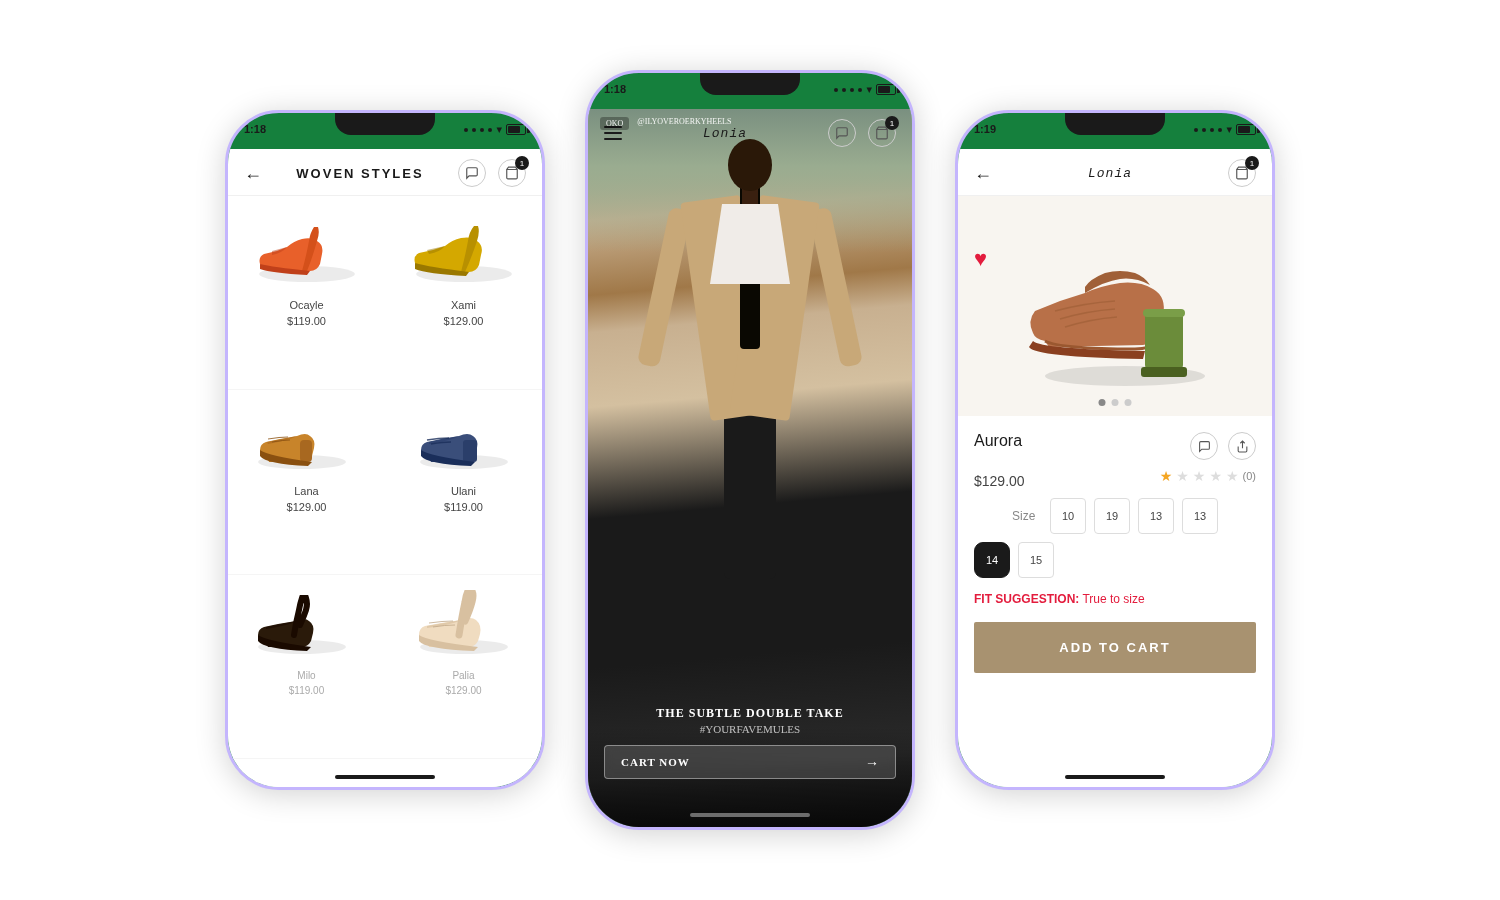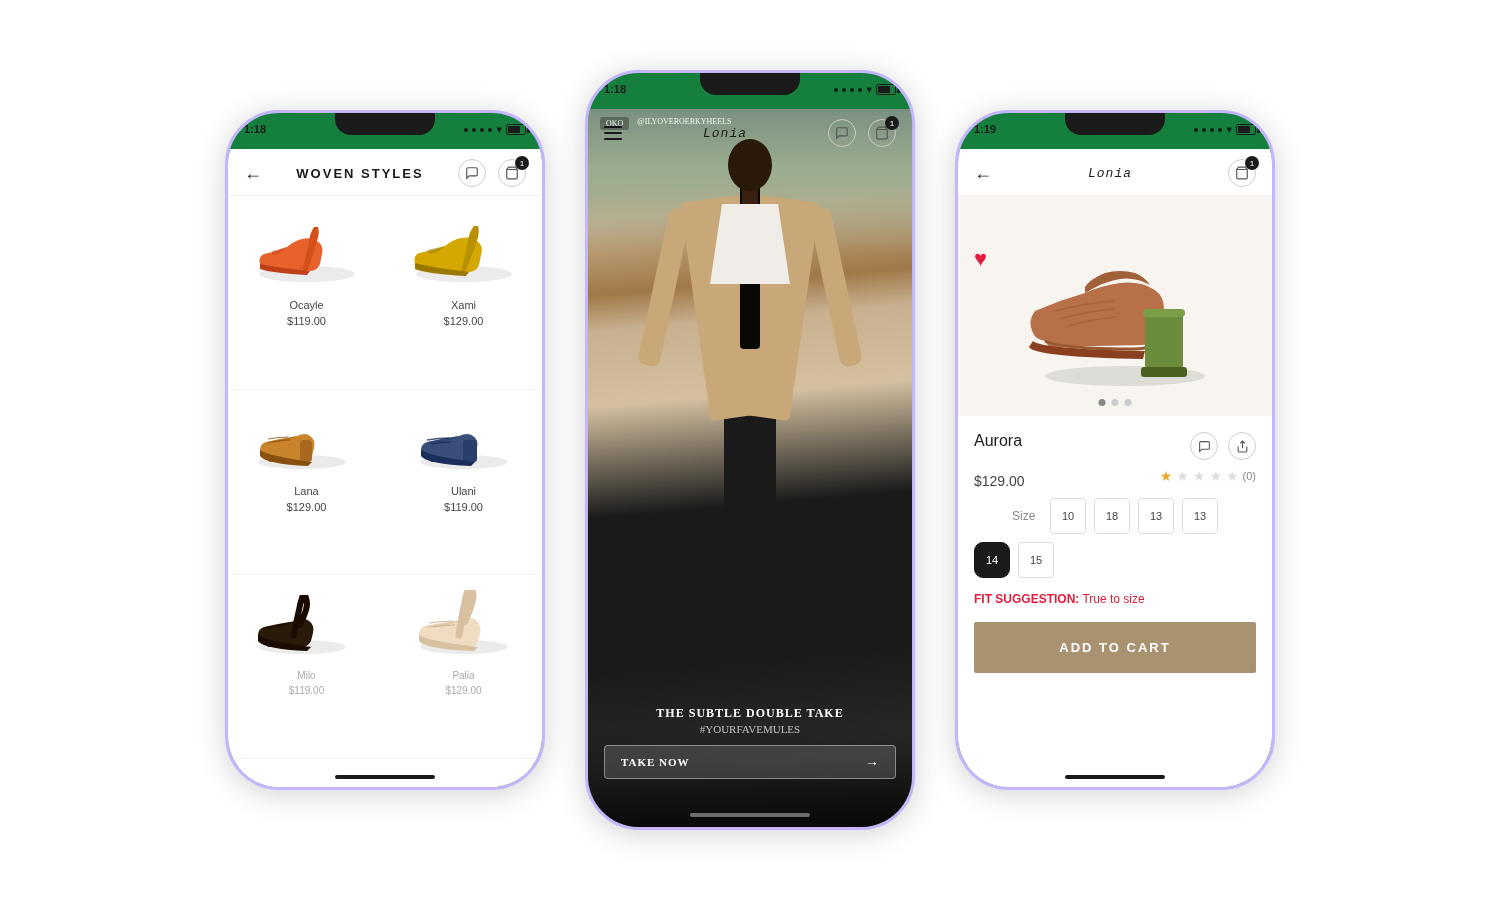--- a/index.html
+++ b/index.html
@@ -663,21 +663,21 @@
 
             <div style="width:22px;height:160px;background:#c8a878;position:absolute;top:70px;right:0;transform:rotate(-12deg);transform-origin:top;border-radius:8px;z-index:0;"></div>
           </div>
 
           <div style="position:absolute;bottom:0;left:0;right:0;height:100px;background:linear-gradient(to bottom, transparent, rgba(0,0,0,0.7));"></div>
 
           <div style="position:absolute;bottom:48px;left:0;right:0;padding:0 16px;">
             <div style="font-size:12px;font-weight:700;color:#fff;letter-spacing:1px;text-align:center;margin-bottom:2px;">THE SUBTLE DOUBLE TAKE</div>
             <div style="font-size:11px;color:rgba(255,255,255,0.7);text-align:center;margin-bottom:10px;">#YOURFAVEMULES</div>
             <div class="shop-now-bar">
-              <span class="shop-now-text">TAKE NOW</span>
+              <span class="shop-now-text">CART NOW</span>
               <span style="color:#fff;font-size:14px;">→</span>
             </div>
           </div>
 
           <div class="phone2-bottom-dot"></div>
         </div>
       </div>
     </div>
   </div>
 
@@ -770,21 +770,21 @@
               <span class="star empty">★</span>
               <span class="star empty">★</span>
               <span class="star empty">★</span>
               <span class="review-count">(0)</span>
             </div>
           </div>
 
           <div class="size-row">
             <span class="size-label">Size</span>
             <div class="size-btn">10</div>
-            <div class="size-btn">18</div>
+            <div class="size-btn">19</div>
             <div class="size-btn">13</div>
             <div class="size-btn">13</div>
             <div class="size-btn selected">14</div>
             <div class="size-btn">15</div>
           </div>
 
           <div class="fit-suggestion">
             <span class="fit-label">FIT SUGGESTION:</span>
             <span class="fit-value">True to size</span>
           </div>

